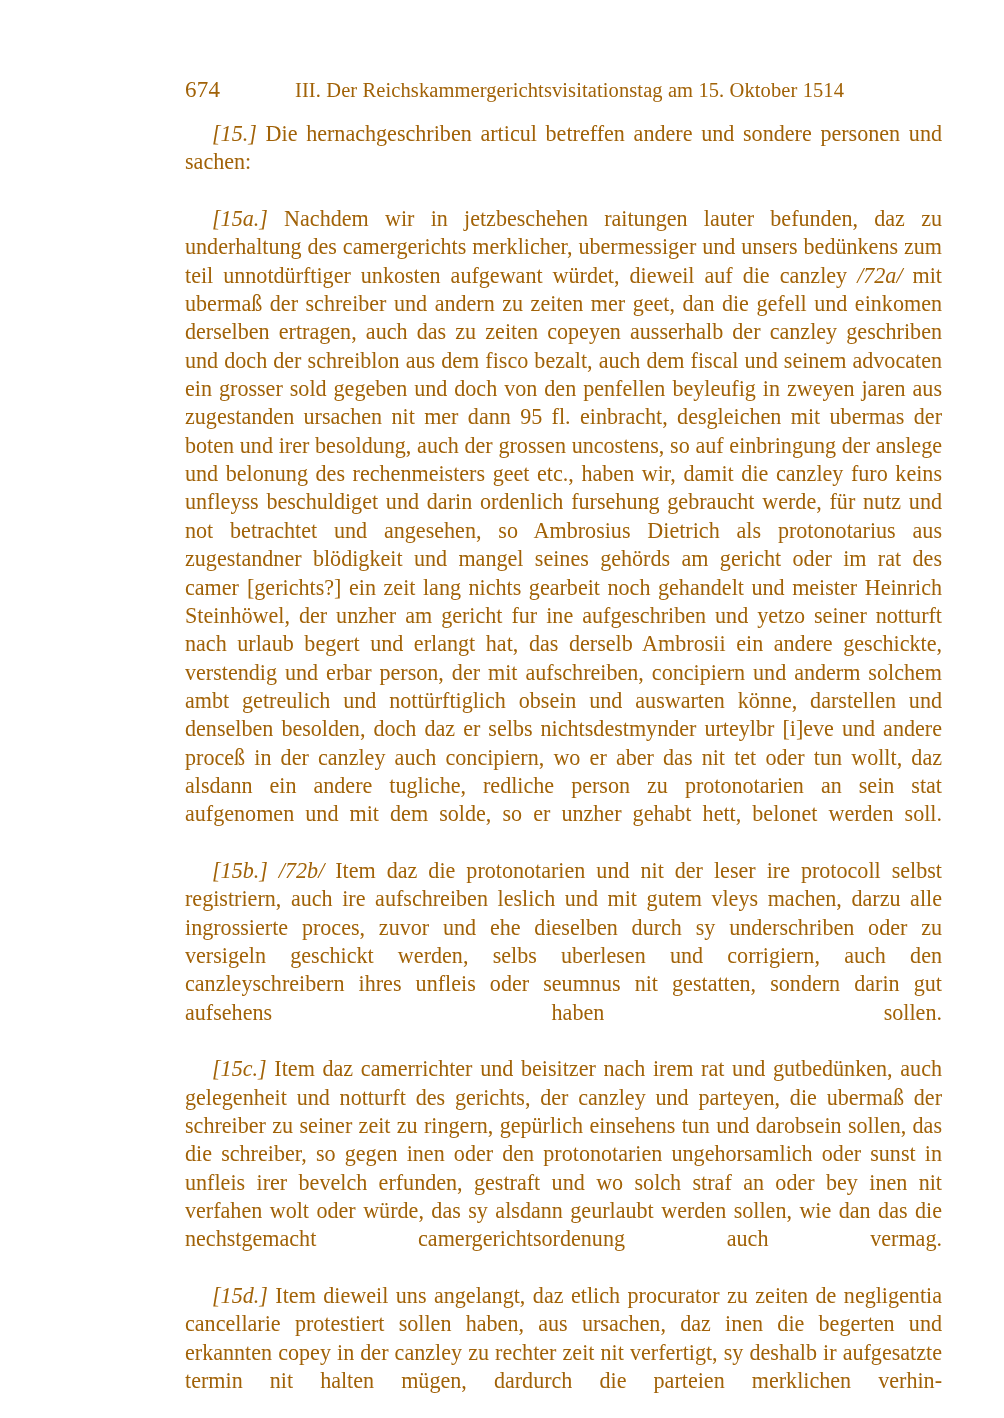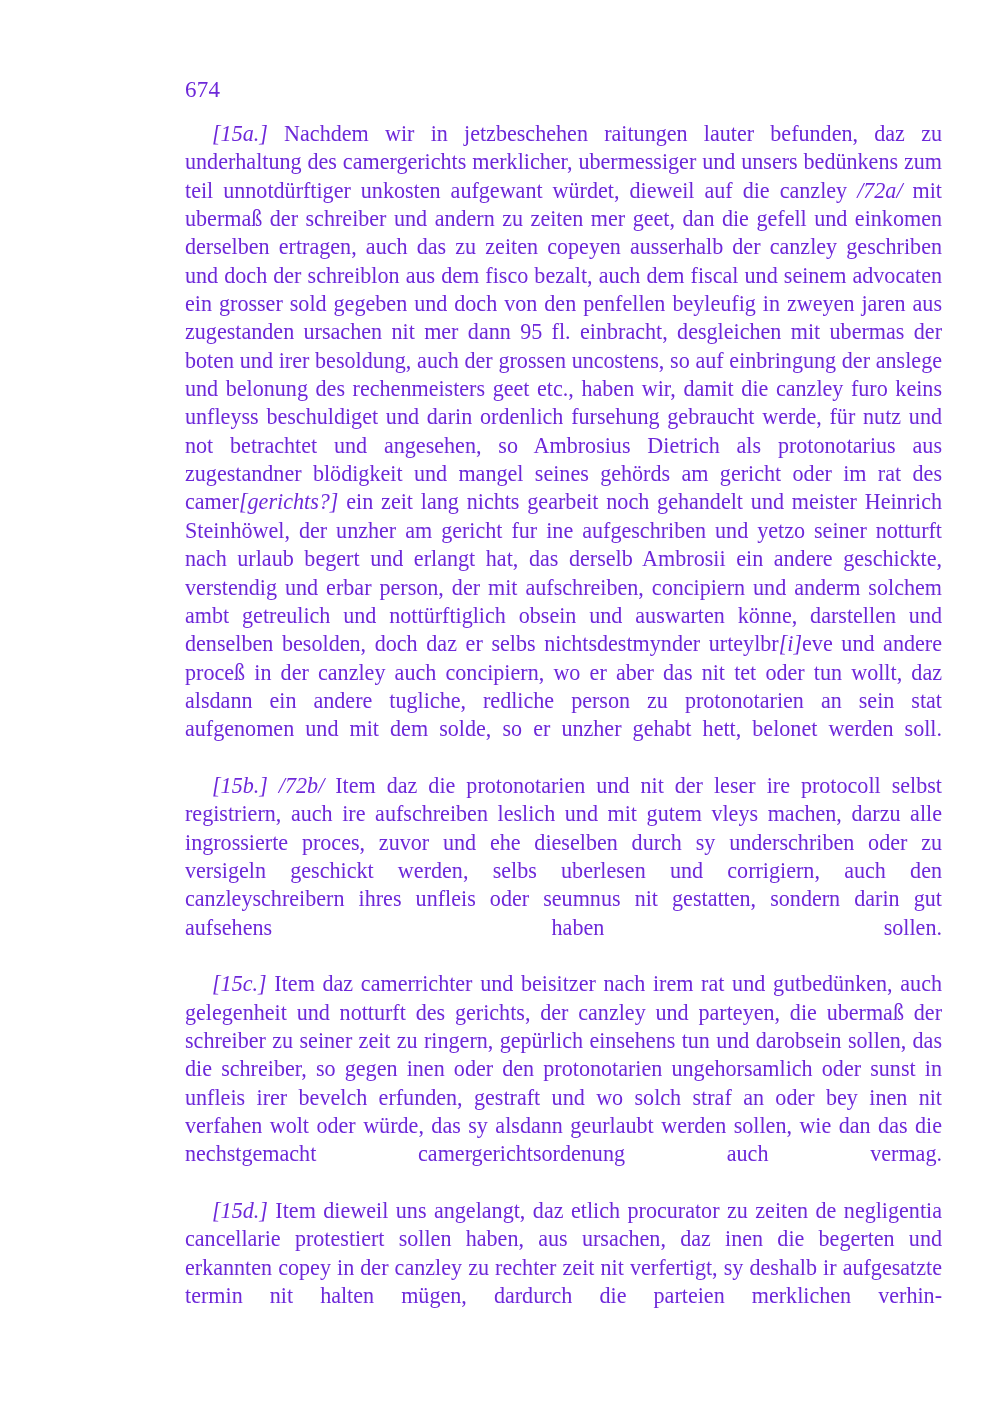--- a/index.html
+++ b/index.html
@@ -8,21 +8,21 @@
     background: #ffffff;
   }
   .page {
     position: relative;
     width: 948px;
     height: 1418px;
     background: #ffffff;
     margin: 0 auto;
     overflow: hidden;
     font-family: "Liberation Serif", "DejaVu Serif", serif;
-    color: #6d28d9;
+    color: #a16207;
     -webkit-font-smoothing: antialiased;
   }
 
   
   .running-head {
     position: absolute;
     left: 157px;
     top: 76px;
     width: 757px;
     height: 28px;
@@ -69,34 +69,36 @@
   .no-stretch:after { display: none; }
 
   .marker {
     font-style: italic;
   }
   .folio-mark {
     font-style: italic;
     font-family: Liberation Serif, serif;
   }
   .editorial {
-    font-style: italic;
+    margin-left: 8px;
   }
 </style>
 </head>
 <body>
 
 <div class="page">
 
   <div class="running-head">
     <span class="folio-number">674</span>
+    <span class="head-title">III. Der Reichskammergerichtsvisitationstag am 15. Oktober 1514</span>
   </div>
 
   <div class="text-block">
 
+    <p><span class="marker">[15.]</span> <span>Die hernachgeschriben articul betreffen andere und sondere personen und sachen:</span></p>
 
     <p><span class="marker">[15a.]</span> <span>Nachdem wir in jetzbeschehen raitungen lauter befunden, daz zu underhaltung des camergerichts merklicher, ubermessiger und unsers bedünkens zum teil unnotdürftiger unkosten aufgewant würdet, dieweil auf die canzley </span><span class="folio-mark">/72a/</span><span> mit ubermaß der schreiber und andern zu zeiten mer geet, dan die gefell und einkomen derselben ertragen, auch das zu zeiten copeyen ausserhalb der canzley geschriben und doch der schreiblon aus dem fisco bezalt, auch dem fiscal und seinem advocaten ein grosser sold gegeben und doch von den penfellen beyleufig in zweyen jaren aus zugestanden ursachen nit mer dann 95 fl. einbracht, desgleichen mit ubermas der boten und irer besoldung, auch der grossen uncostens, so auf einbringung der anslege und belonung des rechenmeisters geet etc., haben wir, damit die canzley furo keins unfleyss beschuldiget und darin ordenlich fursehung gebraucht werde, für nutz und not betrachtet und angesehen, so Ambrosius Dietrich als protonotarius aus zugestandner blödigkeit und mangel seines gehörds am gericht oder im rat des camer</span><span class="editorial">[gerichts?]</span><span> ein zeit lang nichts gearbeit noch gehandelt und meister Heinrich Steinhöwel, der unzher am gericht fur ine aufgeschriben und yetzo seiner notturft nach urlaub begert und erlangt hat, das derselb Ambrosii ein andere geschickte, verstendig und erbar person, der mit aufschreiben, concipiern und anderm solchem ambt getreulich und nottürftiglich obsein und auswarten könne, darstellen und denselben besolden, doch daz er selbs nichtsdestmynder urteylbr</span><span class="editorial">[i]</span><span>eve und andere proceß in der canzley auch concipiern, wo er aber das nit tet oder tun wollt, daz alsdann ein andere tugliche, redliche person zu protonotarien an sein stat aufgenomen und mit dem solde, so er unzher gehabt hett, belonet werden soll.</span></p>
 
     <p><span class="marker">[15b.]</span> <span class="folio-mark">/72b/</span> <span>Item daz die protonotarien und nit der leser ire protocoll selbst registriern, auch ire aufschreiben leslich und mit gutem vleys machen, darzu alle ingrossierte proces, zuvor und ehe dieselben durch sy underschriben oder zu versigeln geschickt werden, selbs uberlesen und corrigiern, auch den canzleyschreibern ihres unfleis oder seumnus nit gestatten, sondern darin gut aufsehens haben sollen.</span></p>
 
     <p><span class="marker">[15c.]</span> <span>Item daz camerrichter und beisitzer nach irem rat und gutbedünken, auch gelegenheit und notturft des gerichts, der canzley und parteyen, die ubermaß der schreiber zu seiner zeit zu ringern, gepürlich einsehens tun und darobsein sollen, das die schreiber, so gegen inen oder den protonotarien ungehorsamlich oder sunst in unfleis irer bevelch erfunden, gestraft und wo solch straf an oder bey inen nit verfahen wolt oder würde, das sy alsdann geurlaubt werden sollen, wie dan das die nechstgemacht camergerichtsordenung auch vermag.</span></p>
 
     <p class="no-stretch"><span class="marker">[15d.]</span> <span>Item dieweil uns angelangt, daz etlich procurator zu zeiten de negligentia cancellarie protestiert sollen haben, aus ursachen, daz inen die begerten und erkannten copey in der canzley zu rechter zeit nit verfertigt, sy deshalb ir aufgesatzte termin nit halten mügen, dardurch die parteien merklichen verhin-</span></p>
 
   </div>

